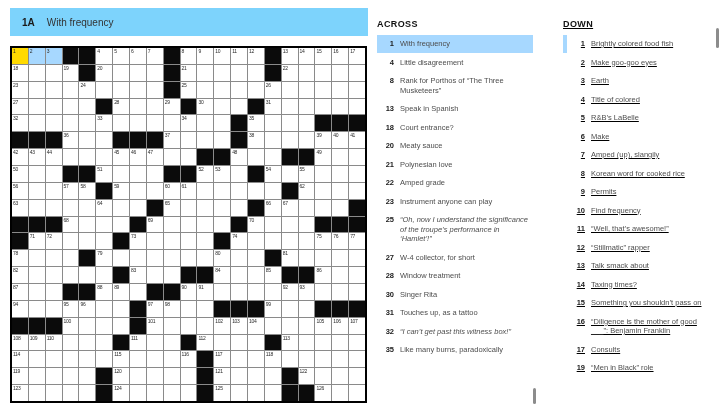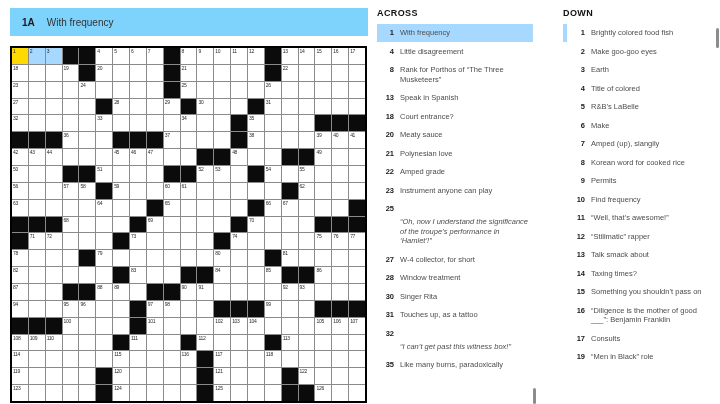--- a/index.html
+++ b/index.html
@@ -17,31 +17,31 @@
   .grid { position:absolute; left:10px; top:46px; width:357px; height:357px;
           border:2px solid #000; background:#8a8a8a;
           display:grid; grid-template-columns:repeat(21,1fr);
           grid-template-rows:repeat(21,1fr); gap:1px; }
   .cell { position:relative; background:#fff; }
   .cell.black { background:#0b0b0b; }
   .cell .cnum { position:absolute; top:0; left:1px; font-size:5px; line-height:6px;
                 color:#2b2b2b; letter-spacing:-0.3px; }
 
   
-  .panel { position:absolute; top:8px; }
+  .panel { position:absolute; top:19px; }
   .panel.across { left:377px; width:156px; }
-  .panel.down   { left:563px; width:152px; }
+  .panel.down   { left:563px; width:152px;text-decoration:underline; }
   .panel h3 { font-size:9px; font-weight:bold; color:#111; letter-spacing:.4px;
               margin-bottom:6px; }
   .clist { display:flex; flex-direction:column; }
   .citem { display:flex; padding:4px 4px 4px 0; margin-bottom:1px; position:relative; }
   .citem .n { width:17px; min-width:17px; text-align:right; font-weight:bold;
               font-size:7.5px; line-height:9.5px; color:#1a1a1a; margin-right:6px; }
   .citem .t { font-size:7.5px; line-height:9.5px; color:#4d4d4d; }
-  .citem .t.it { font-style:italic;margin-top:13px; }
+  .citem .t.it { font-style:italic; }
   .citem.sel { background:#a7d8ff; }
   .citem.cross::before { content:""; position:absolute; left:-8px; top:0; bottom:0;
                          width:4px; background:#a7d8ff; }
   .panel.down .clist { padding-left:8px; }
   .panel.down .citem .n { width:14px; min-width:14px; }
 
   
   .sthumb { position:absolute; width:3px; background:#8c8c8c; border-radius:2px; }
   .sthumb.across-sb { left:533px; top:388px; height:16px; }
   .sthumb.down-sb { left:716px; top:28px; height:20px; }

